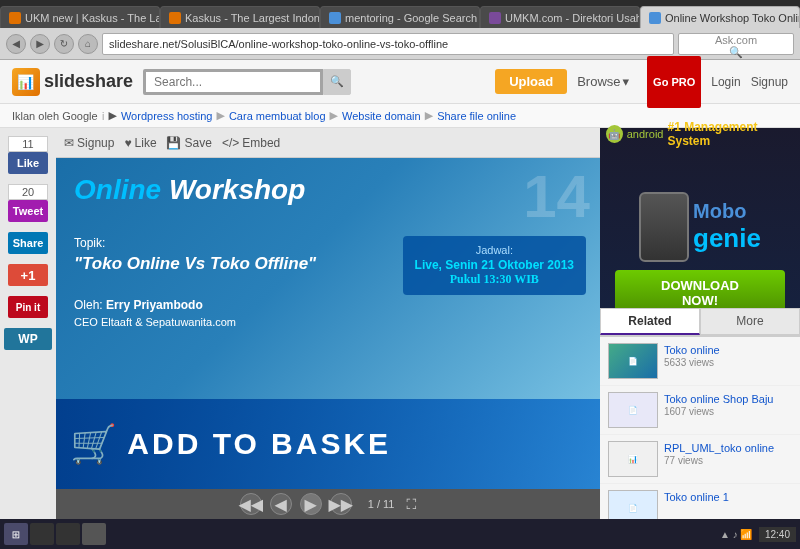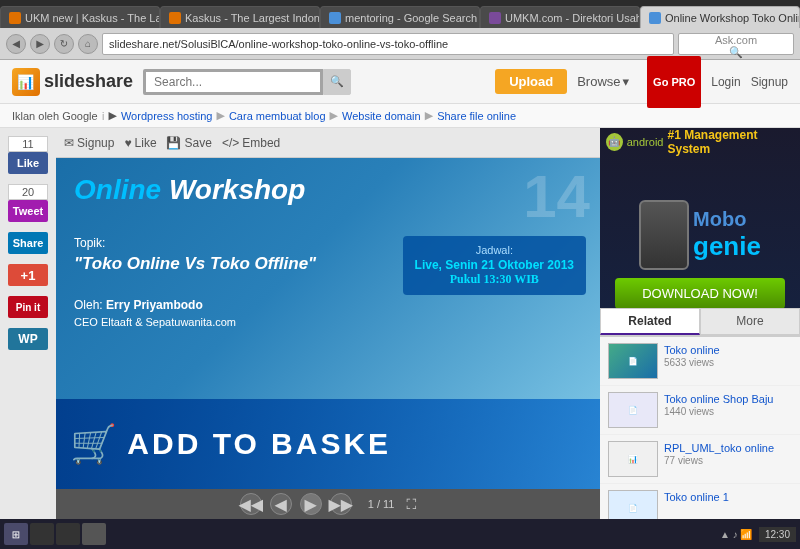--- a/index.html
+++ b/index.html
@@ -64,21 +64,21 @@
     .slide-counter { color: #ccc; font-size: 11px; margin-left: 8px; }
     .fullscreen-btn { color: #ccc; font-size: 14px; cursor: pointer; margin-left: 4px; }
 
     
     .right-panel { width: 200px; background: #f5f5f5; display: flex; flex-direction: column; }
     .ad-banner { width: 100%; height: 180px; background: linear-gradient(to bottom, #1a1a2e, #16213e); display: flex; flex-direction: column; align-items: center; justify-content: center; padding: 6px; }
     .ad-android { display: flex; align-items: center; gap: 4px; margin-bottom: 4px; }
     .android-icon { width: 18px; height: 18px; background: #a4c639; border-radius: 50%; display: flex; align-items: center; justify-content: center; font-size: 10px; color: white; }
     .ad-logo-area { display: flex; align-items: center; gap: 4px; margin-bottom: 8px; margin-top: 40px; }
     .ad-phone { width: 50px; height: 70px; background: linear-gradient(to bottom, #555, #333); border-radius: 6px; border: 2px solid #777; }
-    .ad-download { background: linear-gradient(to bottom, #6dca00, #4a8c00); color: white; font-size: 13px; font-weight: normal; padding: 8px 12px; border-radius: 4px; width: 90%; text-align: center; cursor: pointer; }
+    .ad-download { background: linear-gradient(to bottom, #6dca00, #4a8c00); color: white; font-size: 13px; font-weight: bold; padding: 8px 32px; border-radius: 4px; width: 90%; text-align: center; cursor: pointer; }
 
     .related-tabs { display: flex; border-bottom: 2px solid #ccc; }
     .rel-tab { flex: 1; text-align: center; padding: 5px 0; font-size: 12px; cursor: pointer; background: #e8e8e8; color: #555; border: 1px solid #ccc; }
     .rel-tab.active { background: white; border-bottom: 2px solid #4c1d95; color: #333; font-weight: bold; }
 
     .related-list { flex: 1; overflow-y: auto; }
     .related-item { display: flex; gap: 6px; padding: 6px 8px; border-bottom: 1px solid #eee; cursor: pointer; }
     .related-thumb { width: 50px; height: 36px; background: #ccc; flex-shrink: 0; border: 1px solid #bbb; overflow: hidden; display: flex; align-items: center; justify-content: center; }
     .related-thumb.blue { background: linear-gradient(135deg, #4a8, #1a6ea8); }
     .related-thumb.light { background: #e8e8f8; }
@@ -181,21 +181,21 @@
     <div class="social-btn" style="margin-top:6px;">
       <div class="btn li" style="width:40px;height:22px;">Share</div>
     </div>
     <div class="social-btn" style="margin-top:6px;">
       <div class="btn gp" style="width:40px;height:22px;font-size:13px;">+1</div>
     </div>
     <div class="social-btn" style="margin-top:6px;">
       <div class="btn pin" style="width:40px;height:22px;font-size:10px;">Pin it</div>
     </div>
     <div class="social-btn" style="margin-top:6px;">
-      <div class="btn wp" style="width:40px;height:22px;font-size:12px;">WP</div>
+      <div class="btn wp" style="width:48px;height:22px;font-size:12px;">WP</div>
     </div>
   </div>
 
   <div class="presentation-area">
 
     <div class="pres-toolbar">
       <div class="tool-btn">
         <span>✉</span>
         <span>Signup</span>
       </div>
@@ -285,21 +285,21 @@
           <div class="title">Toko online</div>
           <div class="views">5633 views</div>
         </div>
       </div>
       <div class="related-item">
         <div class="related-thumb light">
           <span style="color:#aaa;font-size:8px;">📄</span>
         </div>
         <div class="related-info">
           <div class="title">Toko online Shop Baju</div>
-          <div class="views">1440 views</div>
+          <div class="views">1607 views</div>
         </div>
       </div>
       <div class="related-item">
         <div class="related-thumb" style="background:#f0f0f0;">
           <span style="color:#aaa;font-size:8px;">📊</span>
         </div>
         <div class="related-info">
           <div class="title">RPL_UML_toko online</div>
           <div class="views">77 views</div>
         </div>
@@ -319,14 +319,14 @@
 
 <div class="taskbar">
   <div style="width:24px;height:22px;background:#4a4a6a;border-radius:2px;display:flex;align-items:center;justify-content:center;">
     <span style="color:white;font-size:10px;">⊞</span>
   </div>
   <div style="width:24px;height:22px;background:#333;border-radius:2px;"></div>
   <div style="width:24px;height:22px;background:#333;border-radius:2px;"></div>
   <div style="width:24px;height:22px;background:#555;border-radius:2px;"></div>
   <div style="flex:1;"></div>
   <div style="color:#aaa;font-size:10px;margin-right:4px;">▲ ♪ 📶</div>
-  <div style="color:#ccc;font-size:10px;background:#333;padding:2px 6px;">12:30</div>
+  <div style="color:#ccc;font-size:10px;background:#333;padding:2px 6px;">12:40</div>
 </div>
 
 </body></html>

